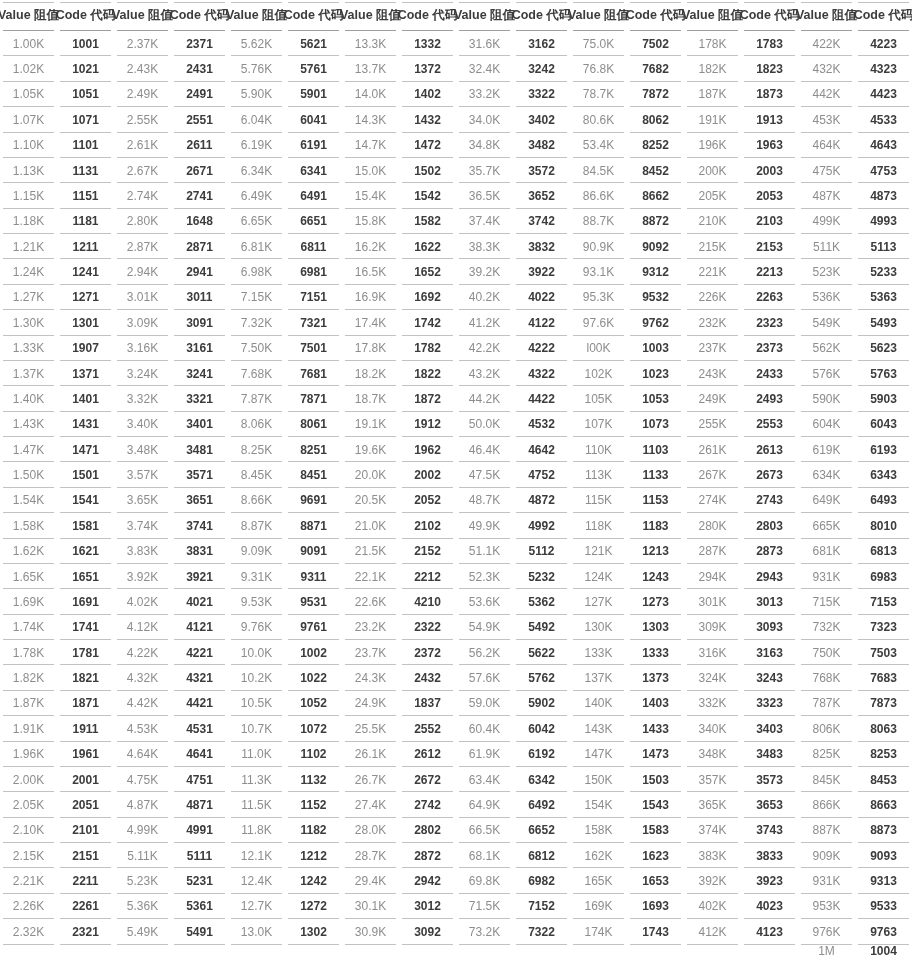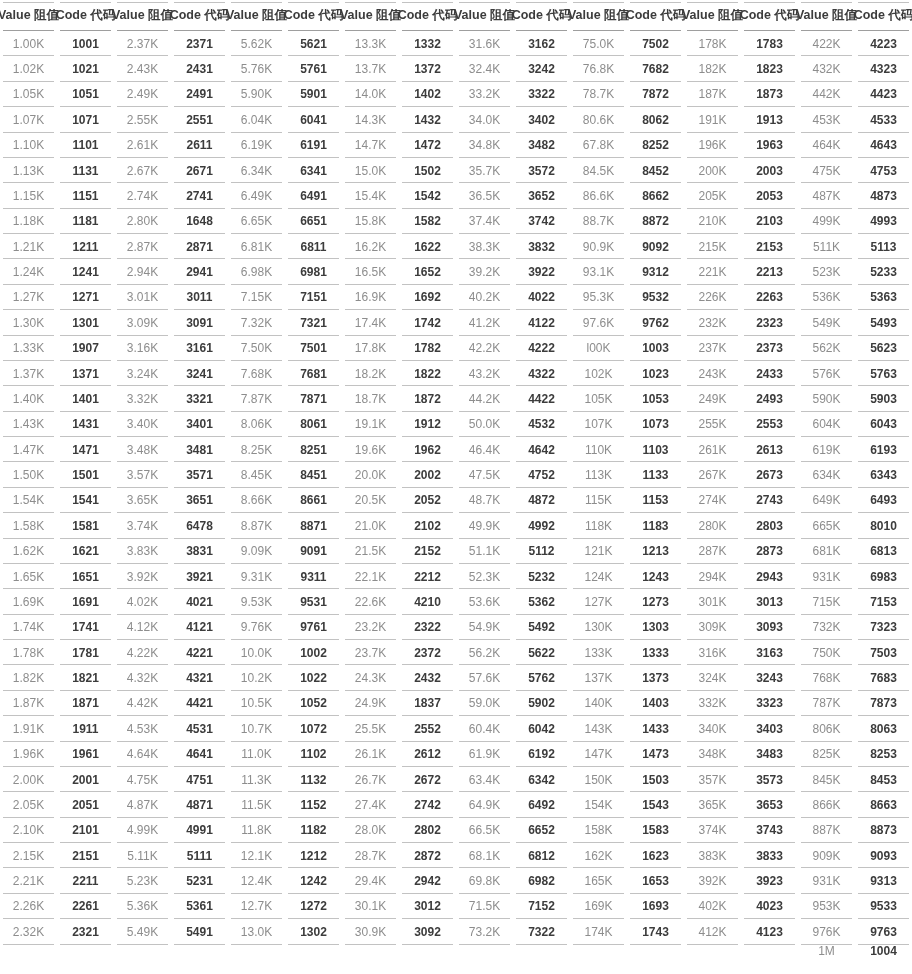--- a/index.html
+++ b/index.html
@@ -120,21 +120,21 @@
     <div class="cell val">1.10K</div>
     <div class="cell code">1101</div>
     <div class="cell val">2.61K</div>
     <div class="cell code">2611</div>
     <div class="cell val">6.19K</div>
     <div class="cell code">6191</div>
     <div class="cell val">14.7K</div>
     <div class="cell code">1472</div>
     <div class="cell val">34.8K</div>
     <div class="cell code">3482</div>
-    <div class="cell val">67.8K</div>
+    <div class="cell val">53.4K</div>
     <div class="cell code">8252</div>
     <div class="cell val">196K</div>
     <div class="cell code">1963</div>
     <div class="cell val">464K</div>
     <div class="cell code">4643</div>
     <div class="cell val">1.13K</div>
     <div class="cell code">1131</div>
     <div class="cell val">2.67K</div>
     <div class="cell code">2671</div>
     <div class="cell val">6.34K</div>
@@ -339,35 +339,35 @@
     <div class="cell code">1133</div>
     <div class="cell val">267K</div>
     <div class="cell code">2673</div>
     <div class="cell val">634K</div>
     <div class="cell code">6343</div>
     <div class="cell val">1.54K</div>
     <div class="cell code">1541</div>
     <div class="cell val">3.65K</div>
     <div class="cell code">3651</div>
     <div class="cell val">8.66K</div>
-    <div class="cell code">8661</div>
+    <div class="cell code">9691</div>
     <div class="cell val">20.5K</div>
     <div class="cell code">2052</div>
     <div class="cell val">48.7K</div>
     <div class="cell code">4872</div>
     <div class="cell val">115K</div>
     <div class="cell code">1153</div>
     <div class="cell val">274K</div>
     <div class="cell code">2743</div>
     <div class="cell val">649K</div>
     <div class="cell code">6493</div>
     <div class="cell val">1.58K</div>
     <div class="cell code">1581</div>
     <div class="cell val">3.74K</div>
-    <div class="cell code">6478</div>
+    <div class="cell code">3741</div>
     <div class="cell val">8.87K</div>
     <div class="cell code">8871</div>
     <div class="cell val">21.0K</div>
     <div class="cell code">2102</div>
     <div class="cell val">49.9K</div>
     <div class="cell code">4992</div>
     <div class="cell val">118K</div>
     <div class="cell code">1183</div>
     <div class="cell val">280K</div>
     <div class="cell code">2803</div>

